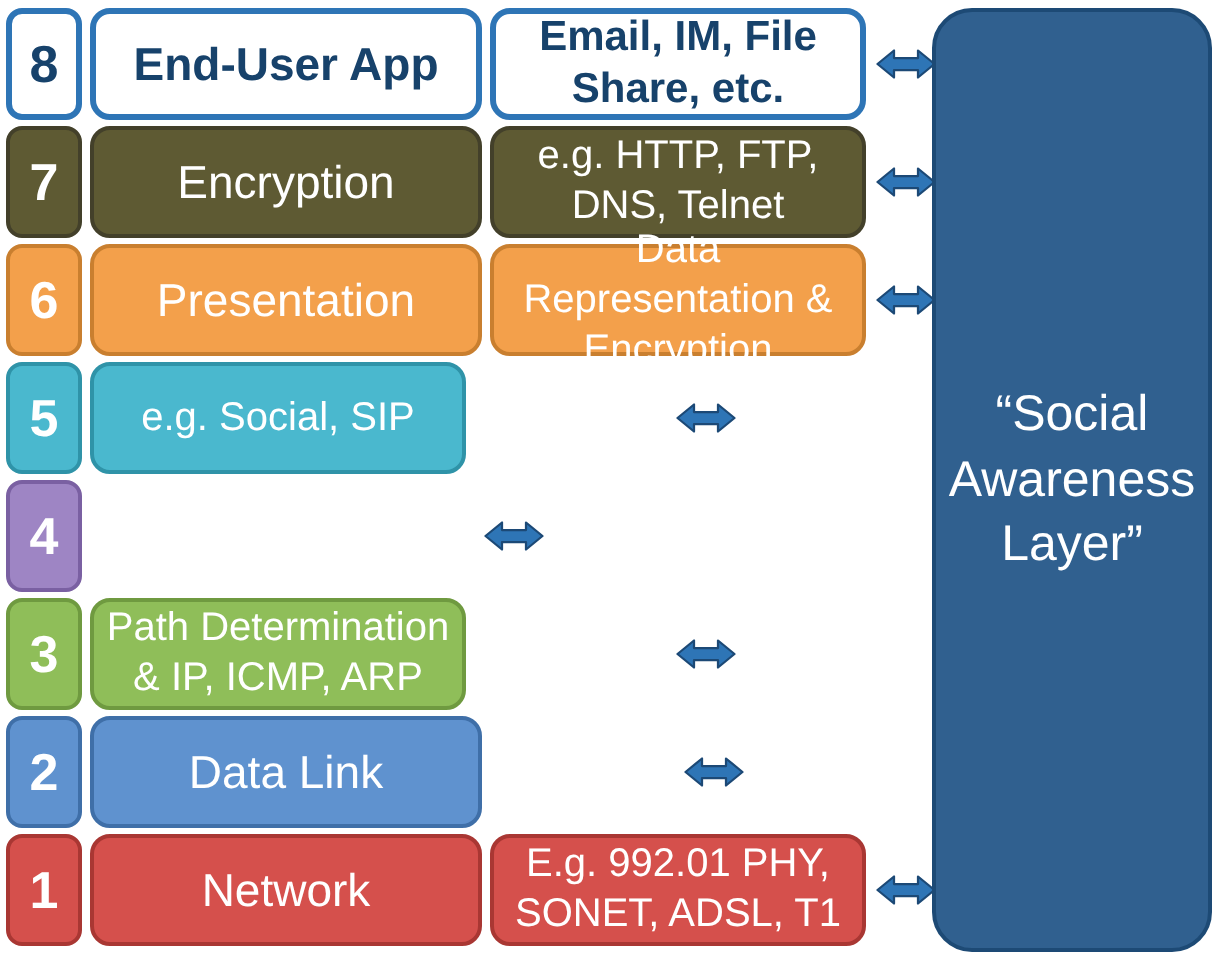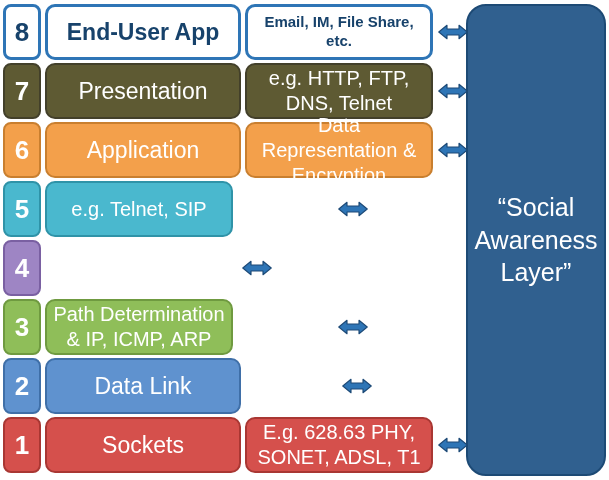--- a/index.html
+++ b/index.html
@@ -64,21 +64,21 @@
   .arrow-cell svg{display:block;}
   .arrow-shape{
     fill:var(--arrow);
     stroke:#1c4976;
     stroke-width:1.5;
     stroke-linejoin:round;
   }
   
   .row[data-row="0"] .name-box{font-weight:bold;border-width:3px;}
   .row[data-row="0"] .badge{border-width:3px;}
-  .row[data-row="0"] .desc-box{font-weight:bold;font-size:15px;border-width:3px;}
+  .row[data-row="0"] .desc-box{font-weight:bold;font-size:21px;border-width:3px;}
   .right-panel{
     position:absolute;
     top:4px;bottom:4px;right:3px;
     width:140px;
     background:var(--fill,#30608f);
     border:2px solid var(--border,#1d4a75);
     color:var(--text,#fff);
     border-radius:20px;
     display:flex;align-items:center;justify-content:center;
     text-align:center;
@@ -100,43 +100,43 @@
       <div class="desc-box">Email, IM, File Share, etc.</div>
       <div class="arrow-cell">
         <svg width="30" height="22" viewBox="0 0 40 24">
             <polygon class="arrow-shape" points="1,12 12,3 12,8 28,8 28,3 39,12 28,21 28,16 12,16 12,21"></polygon>
           </svg>
       </div>
     </div>
 
     <div class="row" data-row="1" style="--fill: #5e5a33; --border: #43402a; --text: #ffffff;">
       <div class="badge">7</div>
-      <div class="name-box">Presentation</div>
+      <div class="name-box">Encryption</div>
       <div class="desc-box">e.g. HTTP, FTP, DNS, Telnet</div>
       <div class="arrow-cell">
         <svg width="30" height="22" viewBox="0 0 40 24">
             <polygon class="arrow-shape" points="1,12 12,3 12,8 28,8 28,3 39,12 28,21 28,16 12,16 12,21"></polygon>
           </svg>
       </div>
     </div>
 
     <div class="row" data-row="2" style="--fill: #f3a04b; --border: #c97f2f; --text: #ffffff;">
       <div class="badge">6</div>
-      <div class="name-box">Application</div>
+      <div class="name-box">Presentation</div>
       <div class="desc-box">Data Representation &amp; Encryption</div>
       <div class="arrow-cell">
         <svg width="30" height="22" viewBox="0 0 40 24">
             <polygon class="arrow-shape" points="1,12 12,3 12,8 28,8 28,3 39,12 28,21 28,16 12,16 12,21"></polygon>
           </svg>
       </div>
     </div>
 
     <div class="row" data-row="3" style="--fill: #4ab8ce; --border: #2f93a8; --text: #ffffff;">
       <div class="badge">5</div>
-      <div class="desc-box">e.g. Telnet, SIP</div>
+      <div class="desc-box">e.g. Social, SIP</div>
       <div class="arrow-cell">
         <svg width="30" height="22" viewBox="0 0 40 24">
             <polygon class="arrow-shape" points="1,12 12,3 12,8 28,8 28,3 39,12 28,21 28,16 12,16 12,21"></polygon>
           </svg>
       </div>
     </div>
 
     <div class="row" data-row="4" style="--fill: #9e85c4; --border: #7a60a2; --text: #ffffff;">
       <div class="badge">4</div>
       <div class="arrow-cell">
@@ -161,22 +161,22 @@
       <div class="name-box">Data Link</div>
       <div class="arrow-cell">
         <svg width="30" height="22" viewBox="0 0 40 24">
             <polygon class="arrow-shape" points="1,12 12,3 12,8 28,8 28,3 39,12 28,21 28,16 12,16 12,21"></polygon>
           </svg>
       </div>
     </div>
 
     <div class="row" data-row="7" style="--fill: #d5504c; --border: #a93733; --text: #ffffff;">
       <div class="badge">1</div>
-      <div class="name-box">Sockets</div>
-      <div class="desc-box">E.g. 628.63 PHY, SONET, ADSL, T1</div>
+      <div class="name-box">Network</div>
+      <div class="desc-box">E.g. 992.01 PHY, SONET, ADSL, T1</div>
       <div class="arrow-cell">
         <svg width="30" height="22" viewBox="0 0 40 24">
             <polygon class="arrow-shape" points="1,12 12,3 12,8 28,8 28,3 39,12 28,21 28,16 12,16 12,21"></polygon>
           </svg>
       </div>
     </div>
 
   </div>
 
   <div class="right-panel" style="--fill: #30608f; --border: #1d4a75; --text: #ffffff;">

